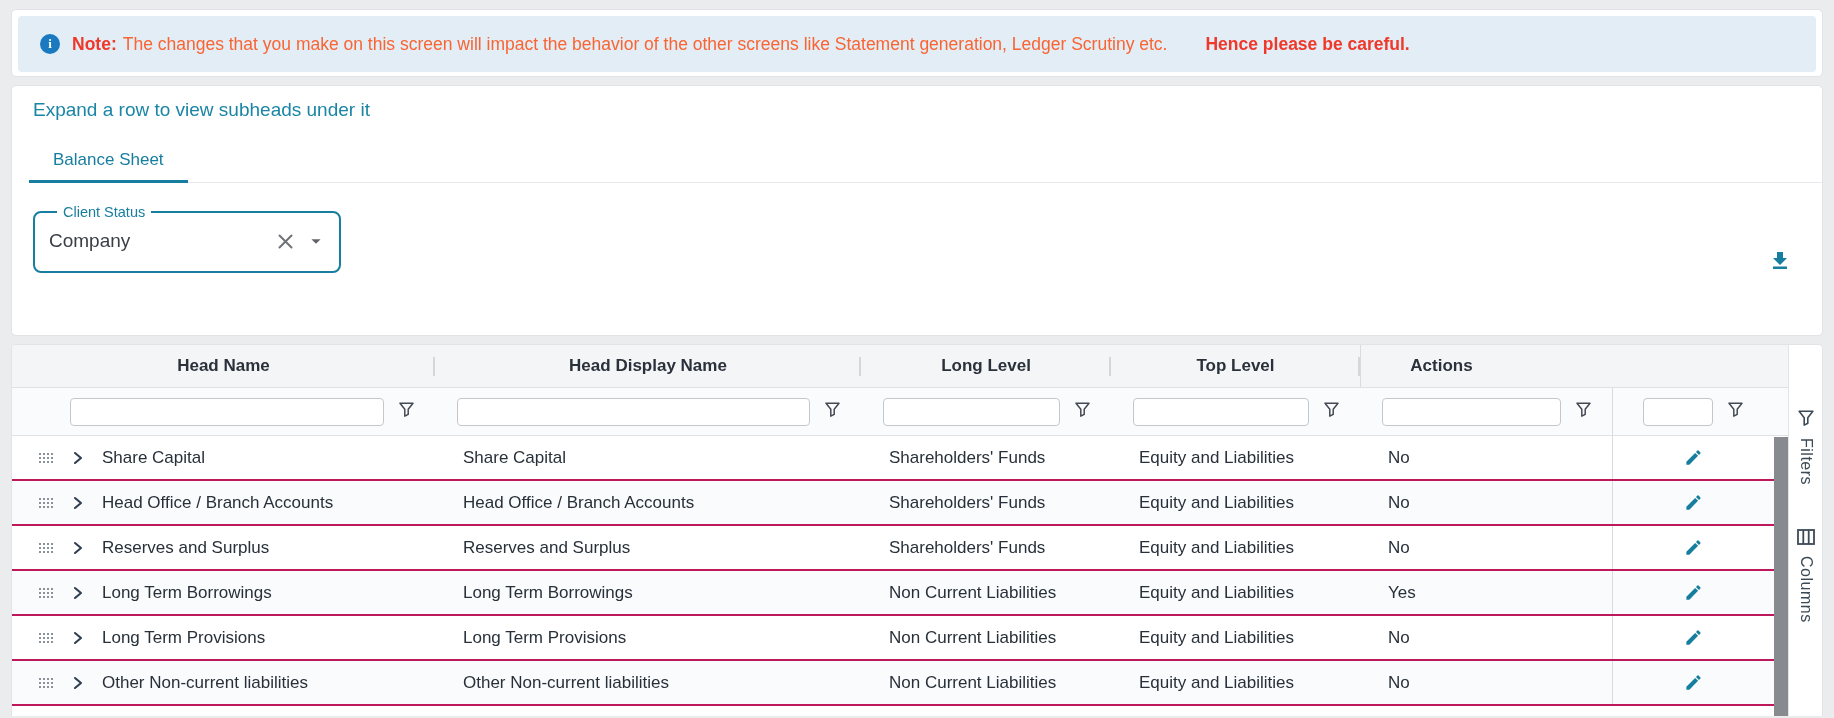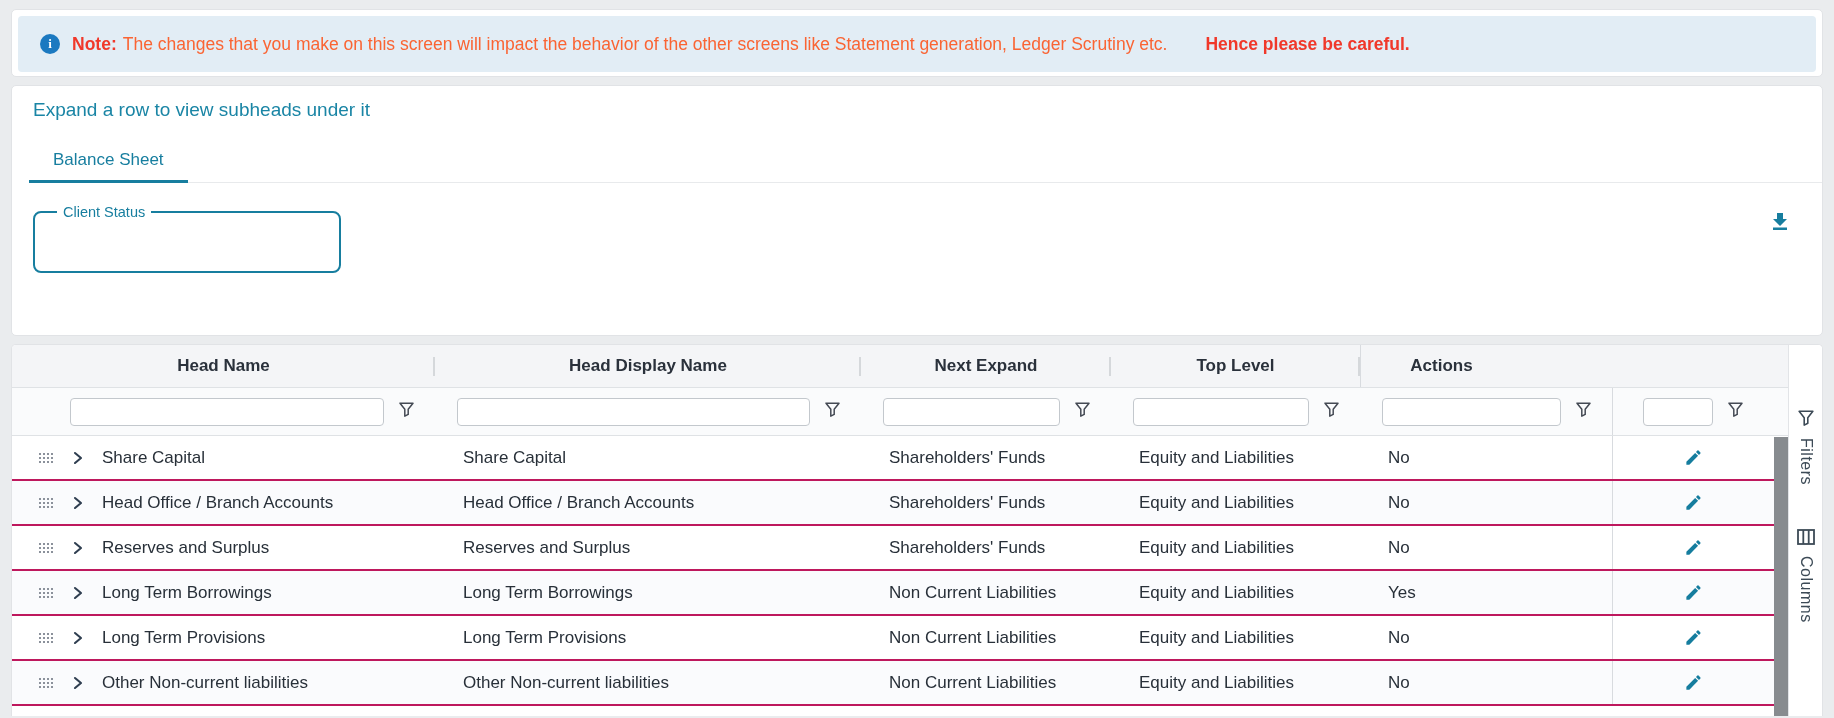--- a/index.html
+++ b/index.html
@@ -49,21 +49,21 @@
     margin-left: 17px;
   }
   .tab {
     min-width: 155px; padding: 0 24px; height: 43px;
     display: flex; align-items: center; justify-content: center;
     font-size: 17px; color: #616569; cursor: pointer;
     border-bottom: 3px solid transparent;
   }
   .tab.active { color: #177e9f; font-weight: normal; border-bottom: 3px solid #177e9f; }
   .controls-row {
-    display: flex; align-items: flex-start; justify-content: space-between;
+    display: flex; align-items: flex-end; justify-content: space-between;
     margin-top: 21px; padding: 0 30px 0 21px;
   }
   fieldset.client-status {
     width: 308px; height: 69px;
     border: 2px solid #177e9f; border-radius: 8px;
     padding: 0 12px 0 14px;
   }
   fieldset.client-status legend {
     font-size: 14.5px; color: #177e9f; margin-left: 8px; padding: 0 6px;
   }
@@ -169,36 +169,49 @@
   <div class="card main-card">
     <div class="subtitle">Expand a row to view subheads under it</div>
 
     <div class="tabs">
       <div class="tab active">Balance Sheet</div>
     </div>
 
     <div class="controls-row">
       <fieldset class="client-status">
         <legend>Client Status</legend>
+        <div class="cs-inner">
+          <span class="cs-value">Company</span>
+          <button class="icon-btn clear-icon" title="">
+            <svg width="19" height="19" viewBox="0 0 19 19">
+                <path d="M3.5 3.5 L15.5 15.5 M15.5 3.5 L3.5 15.5" stroke="#6f7378" stroke-width="2" stroke-linecap="round" fill="none"></path>
+              </svg>
+          </button>
+          <button class="icon-btn" title="">
+            <svg width="22" height="22" viewBox="0 0 24 24">
+                <path d="M7 10l5 5 5-5z" fill="#5f6368"></path>
+              </svg>
+          </button>
+        </div>
       </fieldset>
       <button class="icon-btn download-btn" title="">
         <svg width="24" height="24" viewBox="0 0 24 24">
             <path d="M19 9h-4V3H9v6H5l7 7 7-7zM5 20h14v-2.4H5V20z" fill="#177e9f"></path>
           </svg>
       </button>
     </div>
   </div>
 
   <div class="card table-card">
     <div class="table-area">
 
       <div class="thead">
         <div class="th sep c0">Head Name</div>
         <div class="th sep c1">Head Display Name</div>
-        <div class="th sep c2">Next Expand</div>
+        <div class="th sep c2">Long Level</div>
         <div class="th sep c3">Top Level</div>
         <div class="th c5 col-actions">Actions</div>
       </div>
 
       <div class="filter-row">
         <div class="fcell c0">
           <input value="" style="">
           <span class="funnel">
             <svg width="17" height="17" viewBox="0 0 17 17">
                 <path d="M2 2.2 H15 L10.2 8.2 V13.4 L6.8 15.2 V8.2 Z" fill="none" stroke="#444a54" stroke-width="1.5" stroke-linejoin="round"></path>

